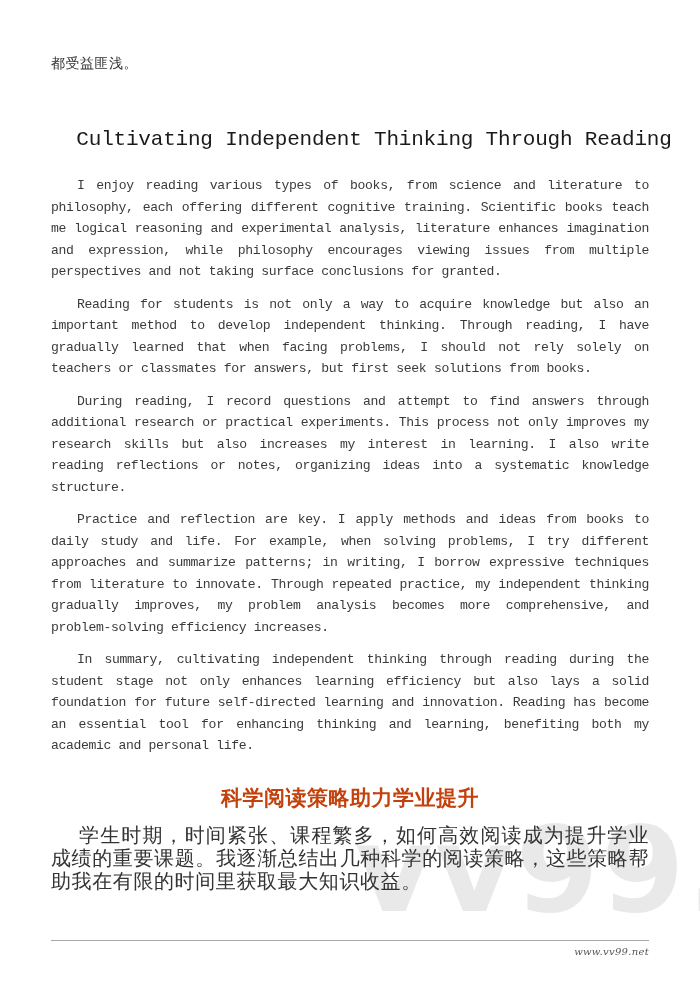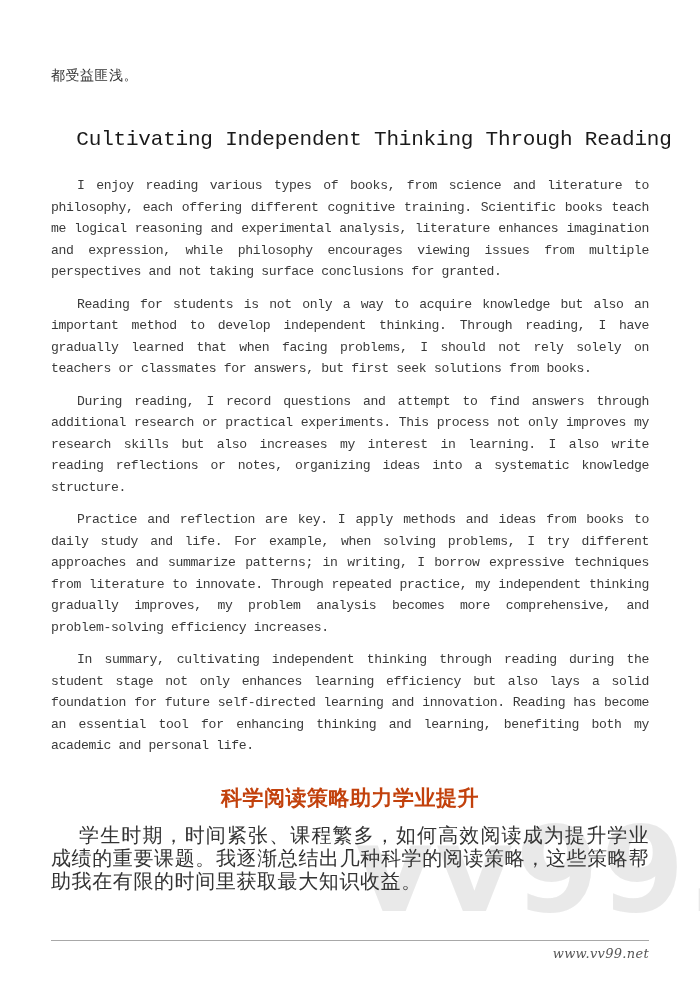--- a/index.html
+++ b/index.html
@@ -16,21 +16,21 @@
     }
     .page {
       position: absolute;
       left: 0; top: 0;
       width: 700px;
       height: 989px;
     }
     .cont-line {
       position: absolute;
       left: 51px;
-      top: 67px;
+      top: 55px;
       font-family: "DejaVu Serif", serif;
       font-size: 14px;
       color: #333;
       letter-spacing: 0.5px;
     }
     .en-title {
       position: absolute;
       left: 0;
       width: 700px;
       top: 128px;
@@ -106,21 +106,21 @@
       top: 940px;
       height: 0;
       border-top: 1px solid #a8a8a8;
     }
     .footer-url {
       position: absolute;
       right: 51px;
       top: 946px;
       font-family: "DejaVu Serif", serif;
       font-style: italic;
-      font-size: 13px;
+      font-size: 10px;
       color: #555;
       letter-spacing: 0.3px;
     }
   </style>
 </head>
 <body>
 
 <div class="page">
 
   <div class="cont-line">都受益匪浅。</div>

